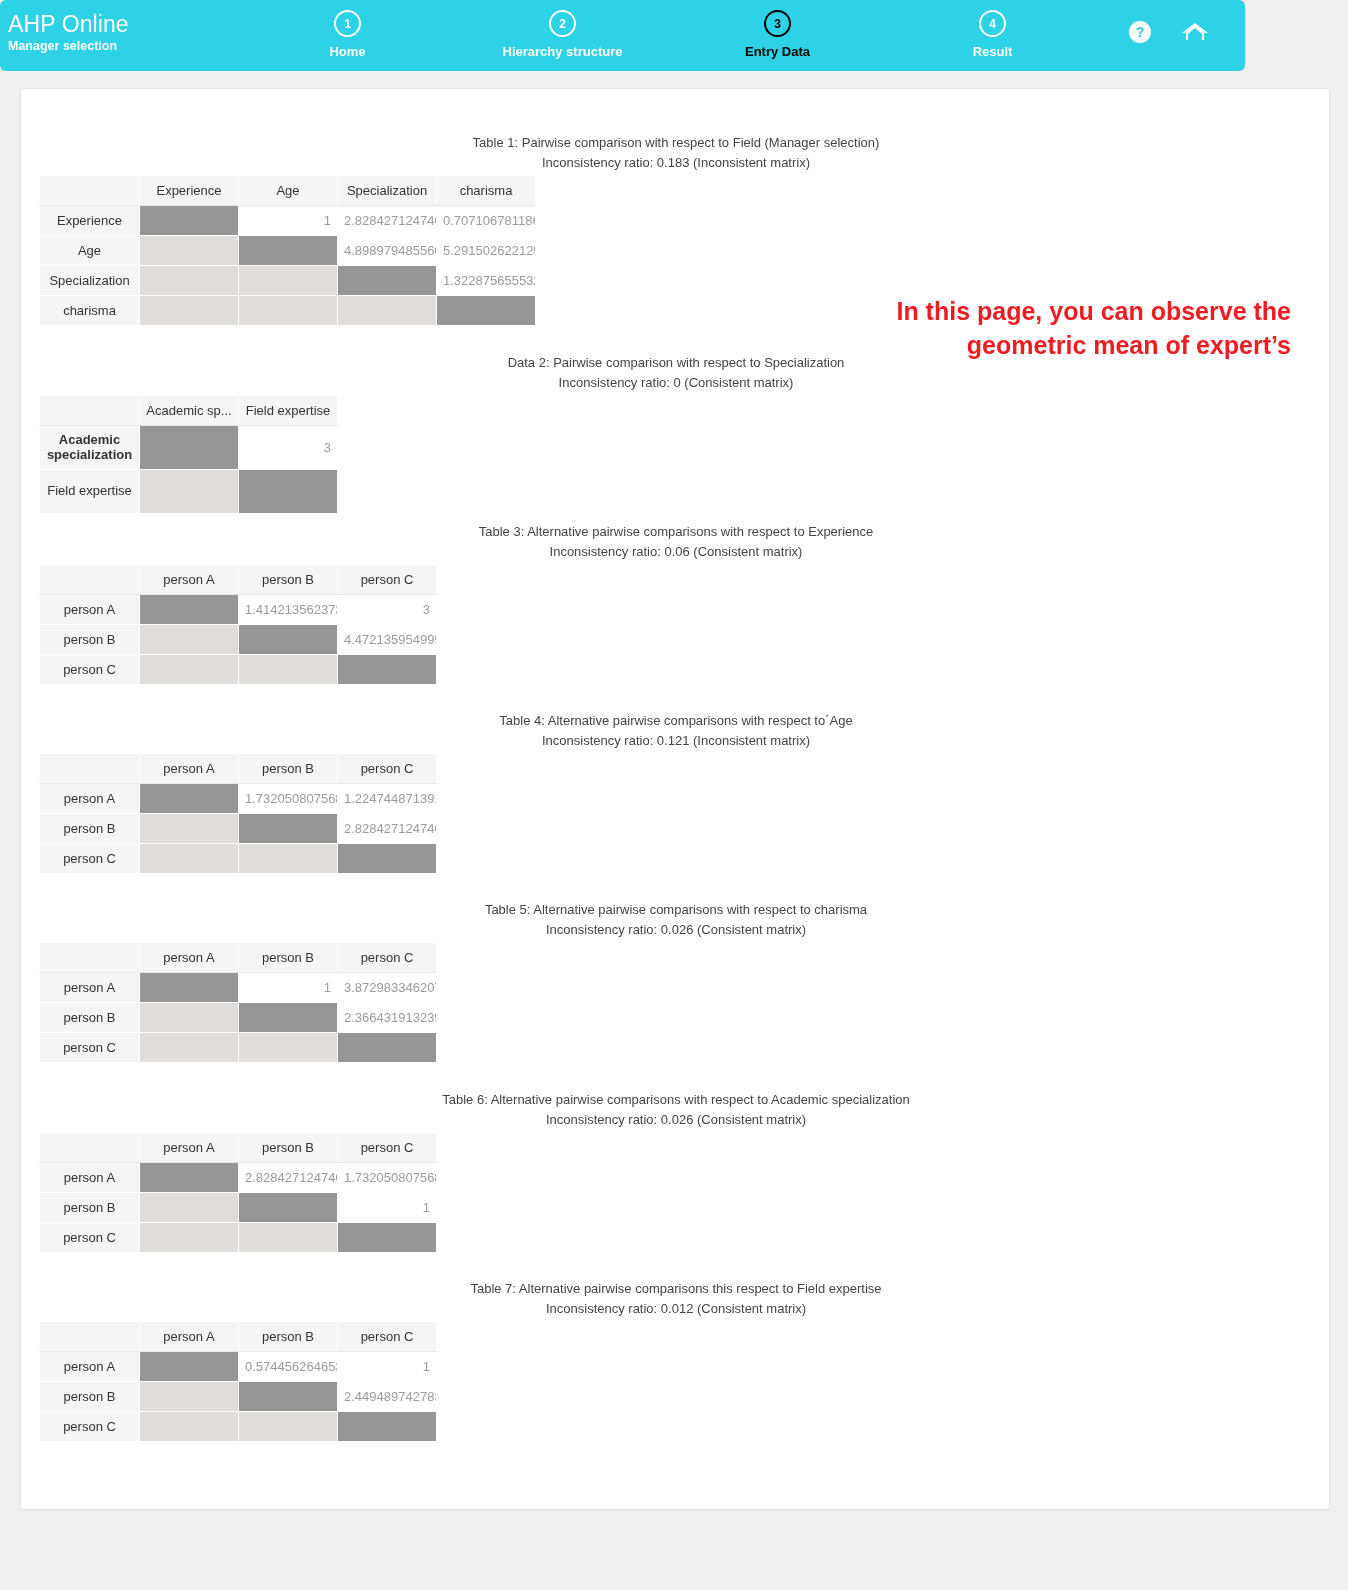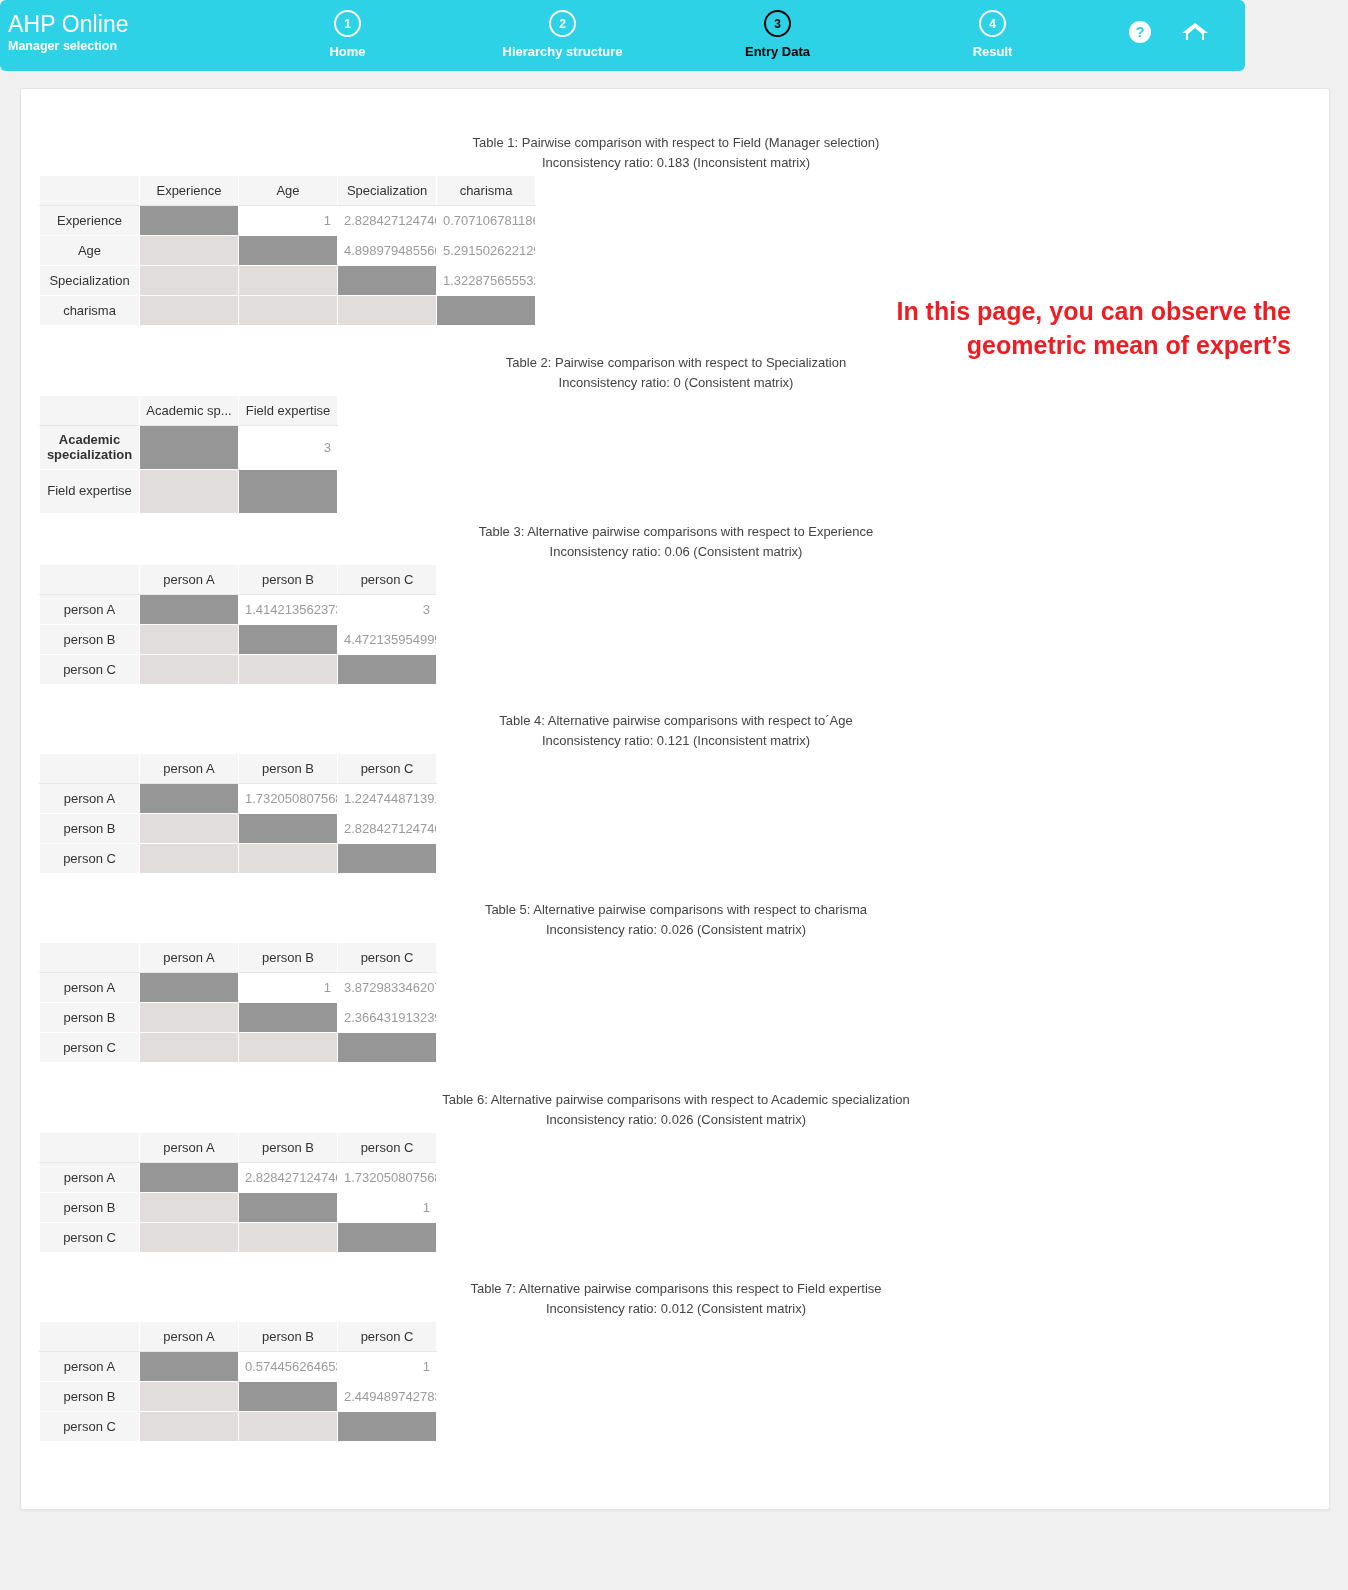--- a/index.html
+++ b/index.html
@@ -224,21 +224,21 @@
           <tr>
             <th class="rowhead">charisma</th>
             <td class="lower"></td>
             <td class="lower"></td>
             <td class="lower"></td>
             <td class="diag"></td>
           </tr>
         </tbody>
       </table>
       <div class="caption" style="left: 250px; top: 264px; width: 810px;">
-        <div>Table 2: Pairwise comparison with respect to Specialization</div>
+        <div>Data 2: Pairwise comparison with respect to Specialization</div>
         <div>Inconsistency ratio: 0 (Consistent matrix)</div>
       </div>
       <table class="ahp" style="left: 18px; top: 306px; width: 298px;">
         <colgroup>
           <col style="width: 100px;">
           <col style="width: 99px;">
           <col style="width: 99px;">
         </colgroup>
         <thead>
           <tr>

